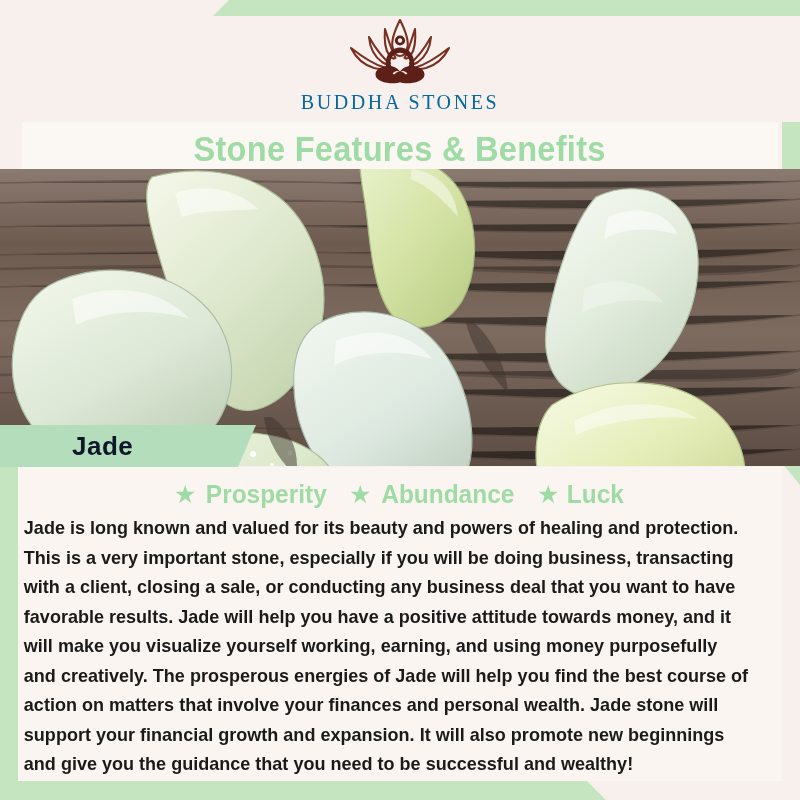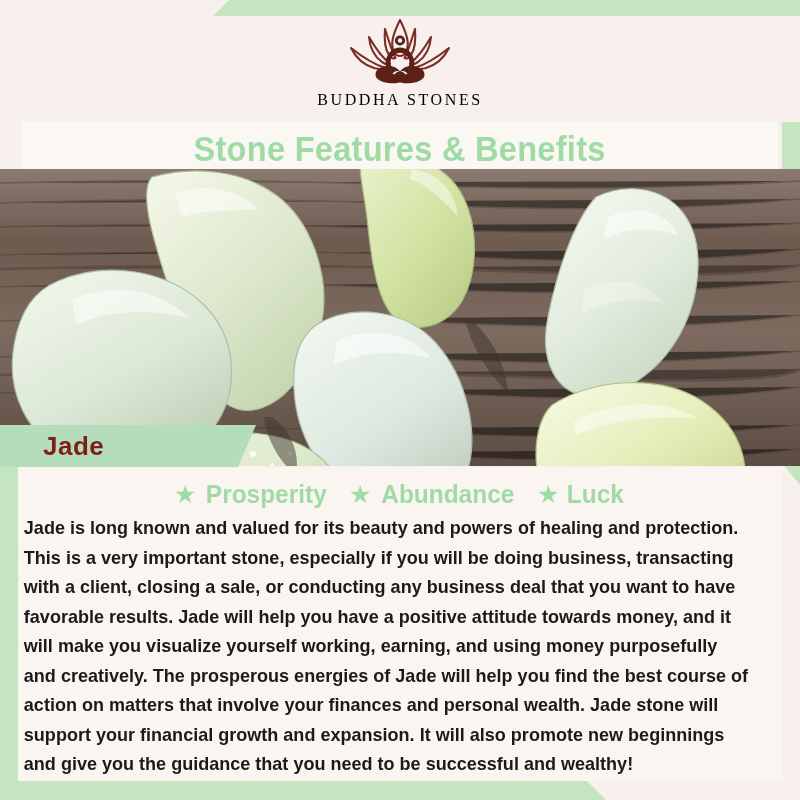--- a/index.html
+++ b/index.html
@@ -66,23 +66,23 @@
     display: flex;
     flex-direction: column;
     align-items: center;
     justify-content: flex-start;
     background: #f7f0ec;
   }
   .brand-logo { width: 132px; height: 72px; display: block; }
   .brand-name {
     margin-top: 3px;
     font-family: "Liberation Serif", serif;
-    font-size: 16px;
+    font-size: 20px;
     letter-spacing: 2.6px;
-    color: #000000;
+    color: #0369a1;
     font-weight: 400;
   }
 
   
   .title-band {
     position: absolute;
     top: 122px; left: 22px;
     width: 756px; height: 47px;
     background: #fbf7f3;
     display: flex;
@@ -112,22 +112,22 @@
   .stone-banner {
     position: absolute;
     top: 425px; left: 0;
     width: 256px; height: 42px;
     background: #b4debb;
     clip-path: polygon(0 0, 100% 0, calc(100% - 18px) 100%, 0 100%);
     display: flex;
     align-items: center;
   }
   .stone-name {
-    margin-left: 43px;
-    color: #7f1d1d;
+    margin-left: 72px;
+    color: #0f172a;
     font-size: 26px;
     font-weight: 700;
     letter-spacing: 0.5px;
   }
 
   
   .content {
     position: absolute;
     top: 467px; left: 18px;
     width: 764px; height: 314px;

